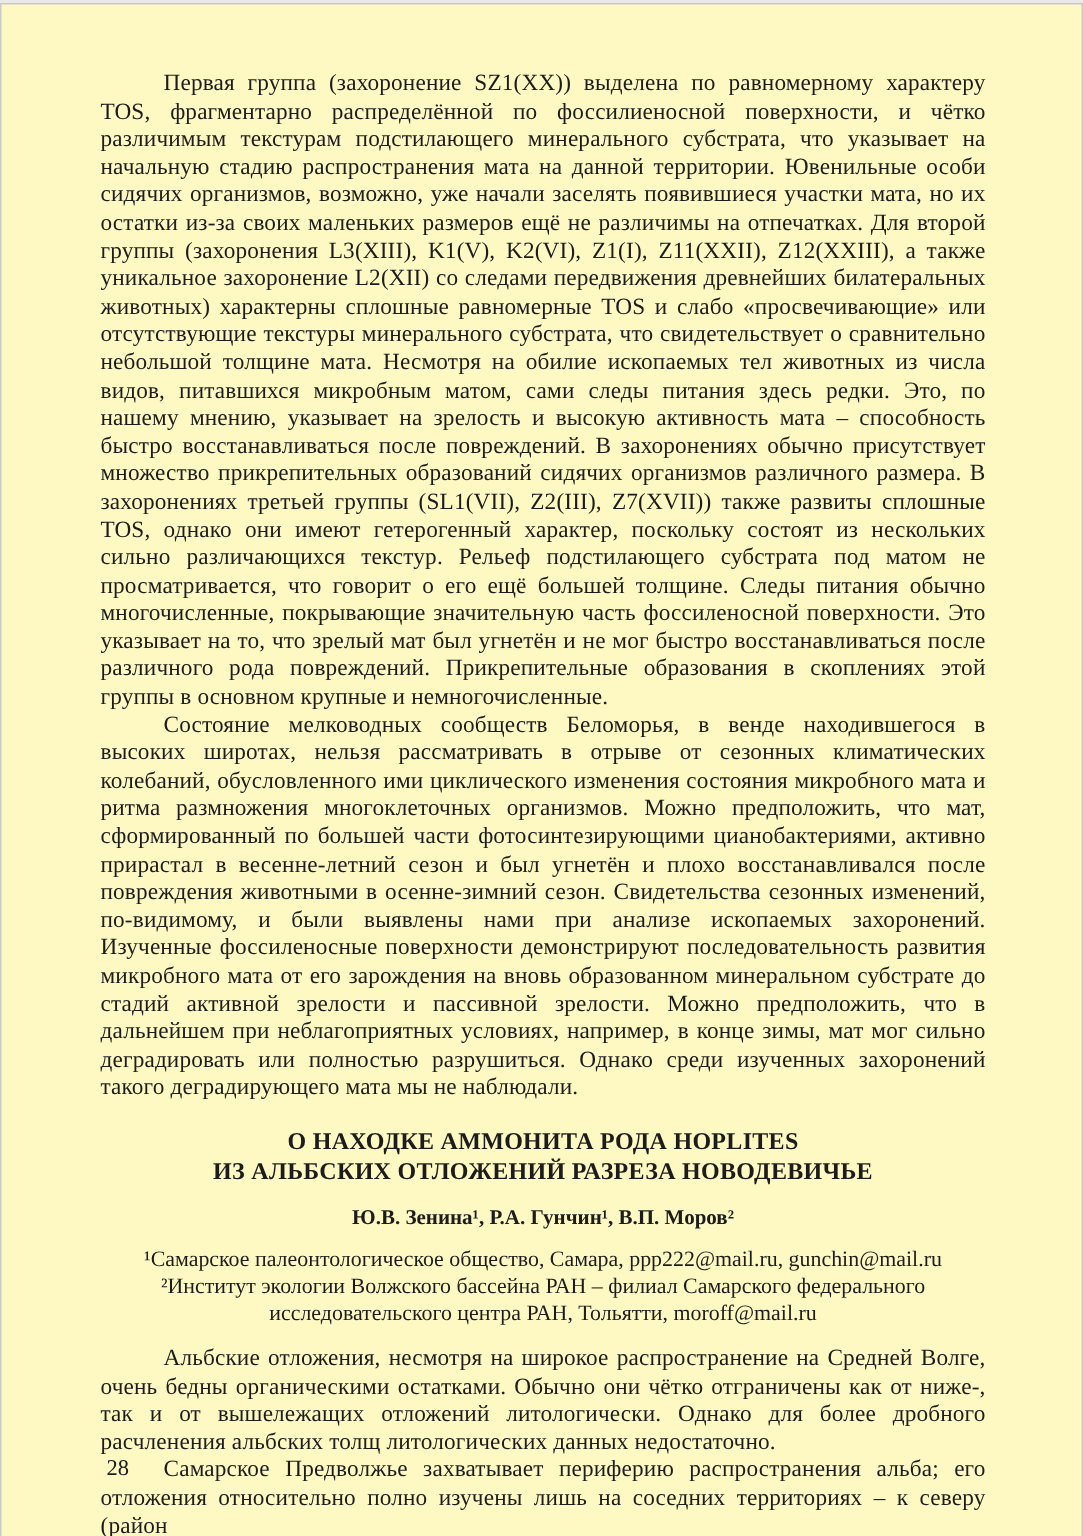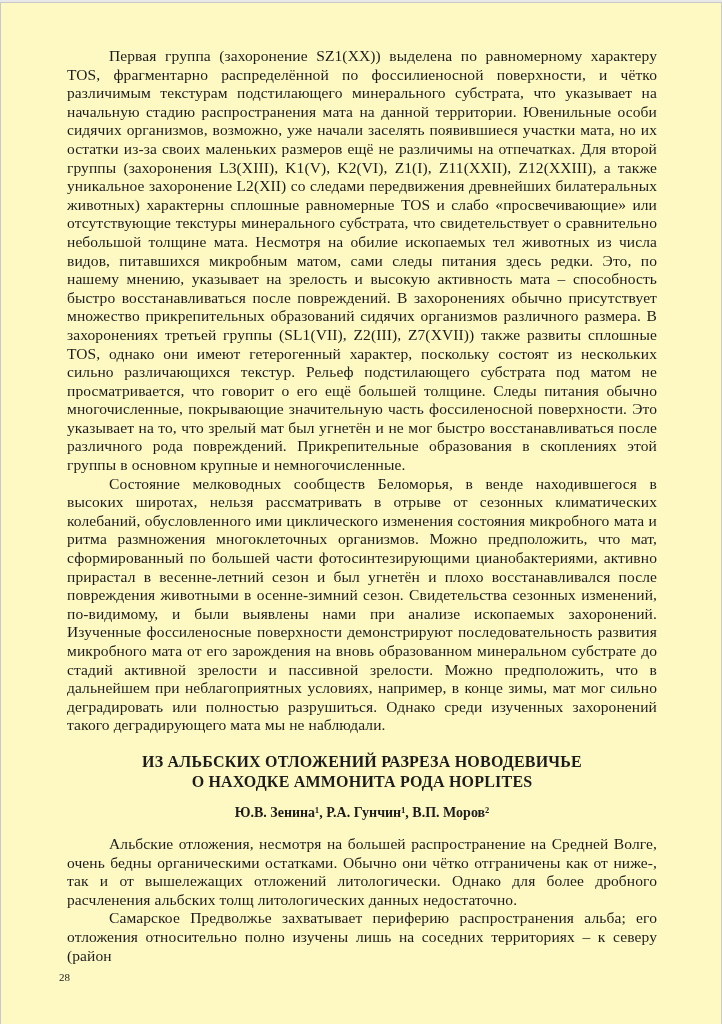--- a/index.html
+++ b/index.html
@@ -57,48 +57,52 @@
     margin: 8px 0 0 0;
     font-size: 14.6px;
     line-height: 18px;
   }
   .affiliation { margin: 0; }
   .article-body {
     margin-top: 12px;
   }
   .page-number {
     position: absolute;
-    left: 58px;
+    left: 70px;
     top: 968px;
-    font-size: 11px;
+    font-size: 15px;
     color: #1c1c1c;
   }
 </style>
 </head>
 <body>
 
 <div class="page">
 
   <div class="text-block">
 
     <p class="para">Первая группа (захоронение SZ1(XX)) выделена по равномерному характеру TOS, фрагментарно распределённой по фоссилиеносной поверхности, и чётко различимым текстурам подстилающего минерального субстрата, что указывает на начальную стадию распространения мата на данной территории. Ювенильные особи сидячих организмов, возможно, уже начали заселять появившиеся участки мата, но их остатки из-за своих маленьких размеров ещё не различимы на отпечатках. Для второй группы (захоронения L3(XIII), K1(V), K2(VI), Z1(I), Z11(XXII), Z12(XXIII), а также уникальное захоронение L2(XII) со следами передвижения древнейших билатеральных животных) характерны сплошные равномерные TOS и слабо «просвечивающие» или отсутствующие текстуры минерального субстрата, что свидетельствует о сравнительно небольшой толщине мата. Несмотря на обилие ископаемых тел животных из числа видов, питавшихся микробным матом, сами следы питания здесь редки. Это, по нашему мнению, указывает на зрелость и высокую активность мата – способность быстро восстанавливаться после повреждений. В захоронениях обычно присутствует множество прикрепительных образований сидячих организмов различного размера. В захоронениях третьей группы (SL1(VII), Z2(III), Z7(XVII)) также развиты сплошные TOS, однако они имеют гетерогенный характер, поскольку состоят из нескольких сильно различающихся текстур. Рельеф подстилающего субстрата под матом не просматривается, что говорит о его ещё большей толщине. Следы питания обычно многочисленные, покрывающие значительную часть фоссиленосной поверхности. Это указывает на то, что зрелый мат был угнетён и не мог быстро восстанавливаться после различного рода повреждений. Прикрепительные образования в скоплениях этой группы в основном крупные и немногочисленные.</p>
 
     <p class="para">Состояние мелководных сообществ Беломорья, в венде находившегося в высоких широтах, нельзя рассматривать в отрыве от сезонных климатических колебаний, обусловленного ими циклического изменения состояния микробного мата и ритма размножения многоклеточных организмов. Можно предположить, что мат, сформированный по большей части фотосинтезирующими цианобактериями, активно прирастал в весенне-летний сезон и был угнетён и плохо восстанавливался после повреждения животными в осенне-зимний сезон. Свидетельства сезонных изменений, по-видимому, и были выявлены нами при анализе ископаемых захоронений. Изученные фоссиленосные поверхности демонстрируют последовательность развития микробного мата от его зарождения на вновь образованном минеральном субстрате до стадий активной зрелости и пассивной зрелости. Можно предположить, что в дальнейшем при неблагоприятных условиях, например, в конце зимы, мат мог сильно деградировать или полностью разрушиться. Однако среди изученных захоронений такого деградирующего мата мы не наблюдали.</p>
 
 
     <div class="article-header">
+      <div class="article-title">О НАХОДКЕ АММОНИТА РОДА HOPLITES</div>
       <div class="article-title">ИЗ АЛЬБСКИХ ОТЛОЖЕНИЙ РАЗРЕЗА НОВОДЕВИЧЬЕ</div>
-      <div class="article-title">О НАХОДКЕ АММОНИТА РОДА HOPLITES</div>
 
       <div class="article-authors">Ю.В. Зенина¹, Р.А. Гунчин¹, В.П. Моров²</div>
 
+      <div class="affiliations">
+        <p class="affiliation">¹Самарское палеонтологическое общество, Самара, ppp222@mail.ru, gunchin@mail.ru</p>
+        <p class="affiliation">²Институт экологии Волжского бассейна РАН – филиал Самарского федерального исследовательского центра РАН, Тольятти, moroff@mail.ru</p>
+      </div>
     </div>
 
     <div class="article-body">
-      <p class="para">Альбские отложения, несмотря на большей распространение на Средней Волге, очень бедны органическими остатками. Обычно они чётко отграничены как от ниже-, так и от вышележащих отложений литологически. Однако для более дробного расчленения альбских толщ литологических данных недостаточно.</p>
+      <p class="para">Альбские отложения, несмотря на широкое распространение на Средней Волге, очень бедны органическими остатками. Обычно они чётко отграничены как от ниже-, так и от вышележащих отложений литологически. Однако для более дробного расчленения альбских толщ литологических данных недостаточно.</p>
 
       <p class="para">Самарское Предволжье захватывает периферию распространения альба; его отложения относительно полно изучены лишь на соседних территориях – к северу (район</p>
     </div>
 
   </div>
 
   <div class="page-number">28</div>
 
 </div>
 

